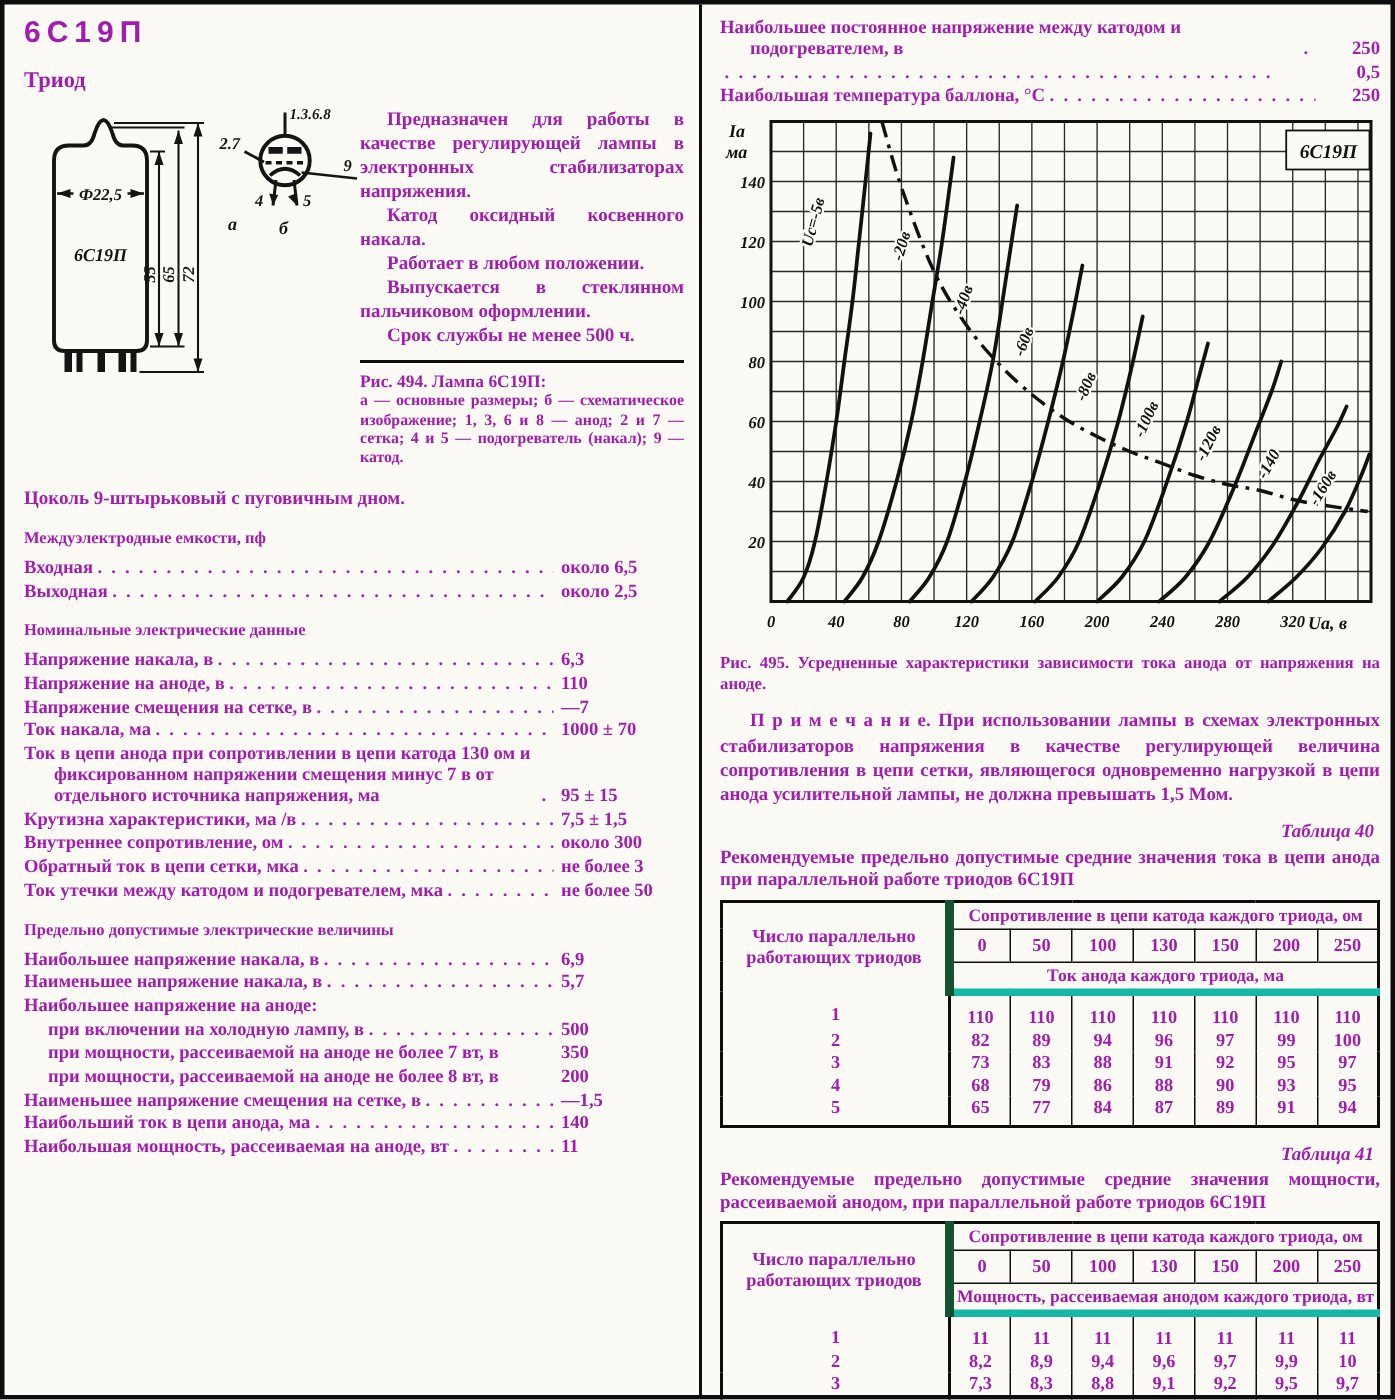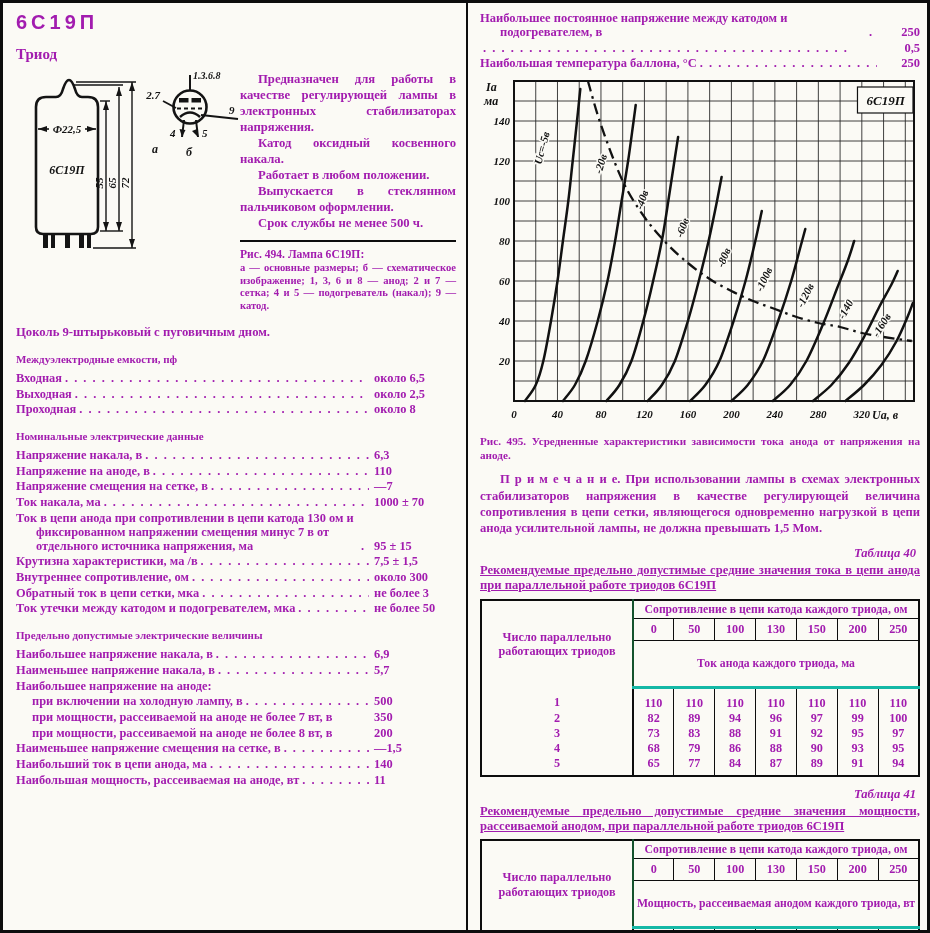--- a/index.html
+++ b/index.html
@@ -31,28 +31,28 @@
   .dots::after{content:". . . . . . . . . . . . . . . . . . . . . . . . . . . . . . . . . . . . . . . .";letter-spacing:1.5px;}
   .nodots{flex:1;}
   .val{flex:none;width:82px;padding-left:2px;}
   .col-right .val{width:40px;text-align:right;padding-left:0;}
   .col-right .spec{font-size:12.5px;}
 
   .chart-wrap{margin-top:5px;}
   .chart-caption{font-size:11.2px;line-height:1.25;text-align:justify;margin-top:3px;}
   .note{font-size:12.6px;line-height:1.28;text-align:justify;text-indent:20px;margin-top:9px;}
   .tbl-tag{font-style:italic;font-size:12.6px;text-align:right;margin:10px 4px 1px 0;}
-  .tbl-title{font-size:12.6px;line-height:1.22;text-align:justify;margin:2px 0 5px;text-decoration:underline;}
+  .tbl-title{font-size:12.6px;line-height:1.22;text-align:justify;margin:2px 0 5px;}
   .dtable{width:100%;border-collapse:collapse;table-layout:fixed;border:2px solid #0d0d0d;}
   .dtable th,.dtable td{font-weight:700;text-align:center;padding:1px 2px;font-size:12.2px;}
-  .dtable .rowhead{border-right:2px solid #14532d;font-size:12.2px;line-height:1.15;padding:2px 8px;}
+  .dtable .rowhead{border-right:6px solid #14532d;font-size:12.2px;line-height:1.15;padding:2px 8px;}
   .dtable .grouph{border-bottom:1.5px solid #0d0d0d;font-size:11.7px;padding:2px 0;}
   .dtable .colnum{border-bottom:1.5px solid #0d0d0d;padding:3px 0;}
   .dtable .colnum + .colnum{border-left:1.5px solid #0d0d0d;margin-top:18px;}
-  .dtable .subh{border-bottom:3px solid #14b8a6;font-size:11.7px;padding:16px 0;}
+  .dtable .subh{border-bottom:5px solid #14b8a6;font-size:11.7px;padding:2px 0;}
   .dtable tbody td{height:15px;padding:0;}
   .dtable tbody tr:first-child td{padding-top:7px;}
   .dtable tbody tr:last-child td{padding-bottom:4px;}
   .dtable tbody td.rownum{border-right:2px solid #0d0d0d;}
   .dtable tbody td + td + td{border-left:1.5px solid #0d0d0d;}
   svg text{font-family:"Liberation Serif","DejaVu Serif",serif;font-weight:700;}
 </style>
 </head>
 <body>
 
@@ -152,25 +152,20 @@
         <div class="spec">
           <div class="spec-row">
             <span class="lbl">Входная</span>
             <span class="dots"></span>
             <span class="val">около 6,5</span>
           </div>
           <div class="spec-row">
             <span class="lbl">Выходная</span>
             <span class="dots"></span>
             <span class="val">около 2,5</span>
-          </div>
-          <div class="spec-row">
-            <span class="lbl">Проходная</span>
-            <span class="dots"></span>
-            <span class="val">около 8</span>
           </div>
         </div>
         <div class="sec-head">Номинальные электрические данные</div>
         <div class="spec">
           <div class="spec-row">
             <span class="lbl">Напряжение накала, в</span>
             <span class="dots"></span>
             <span class="val">6,3</span>
           </div>
           <div class="spec-row">

